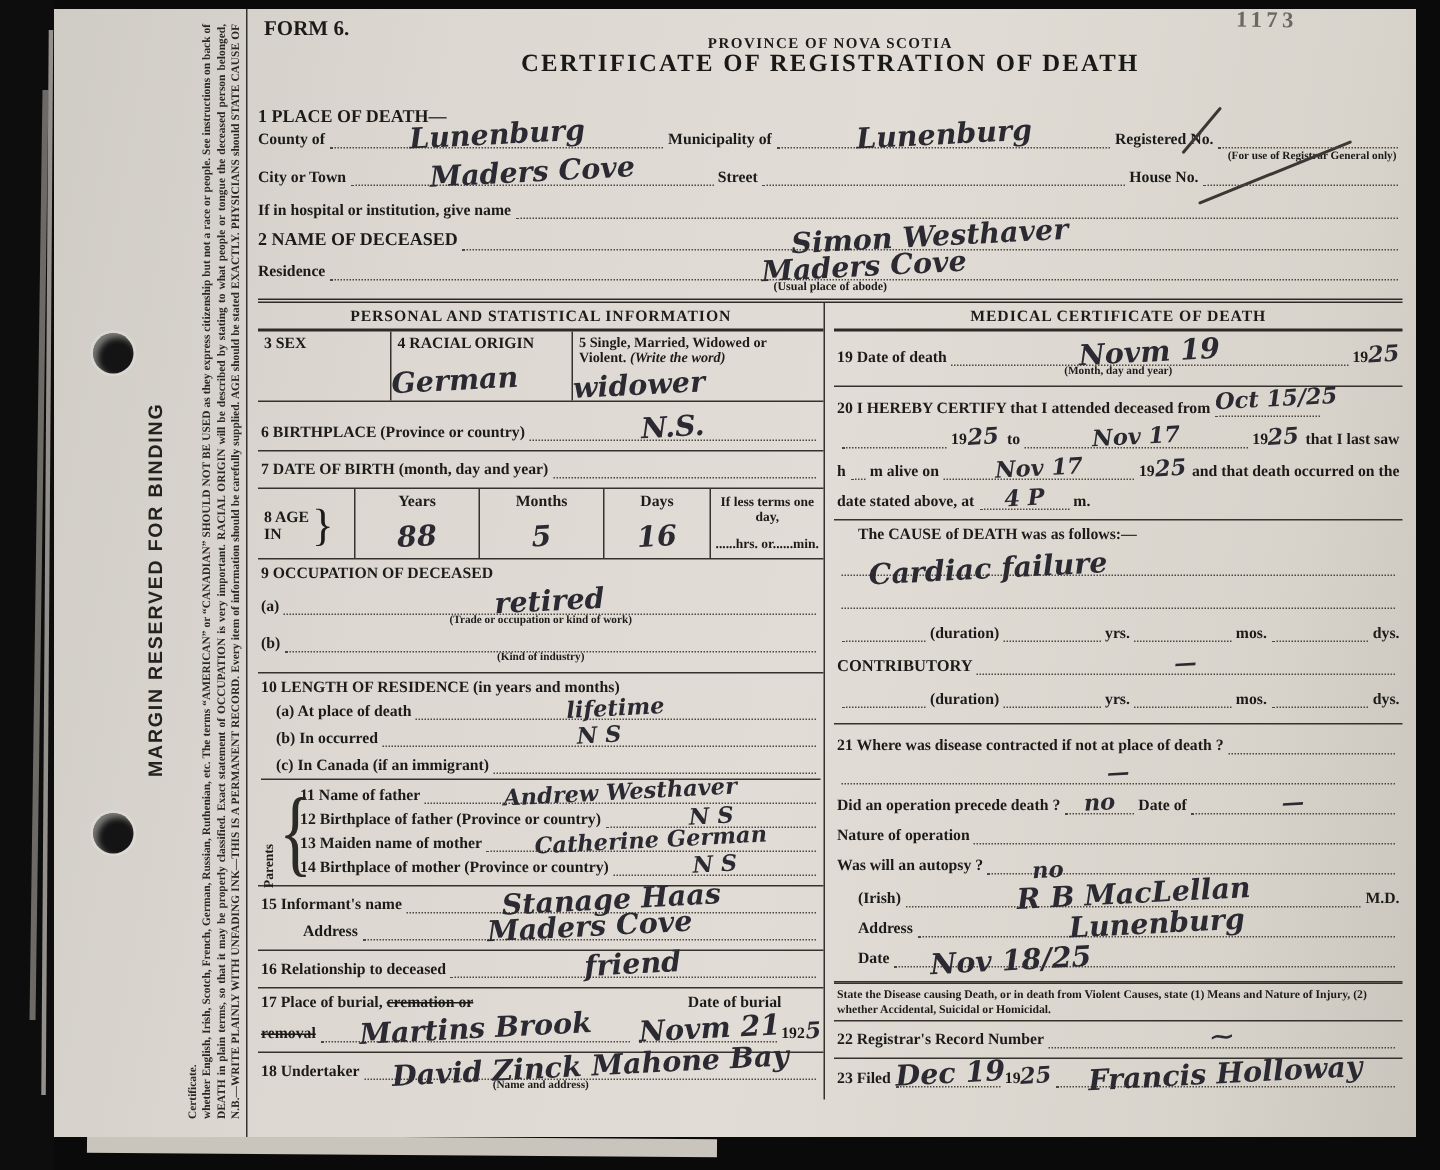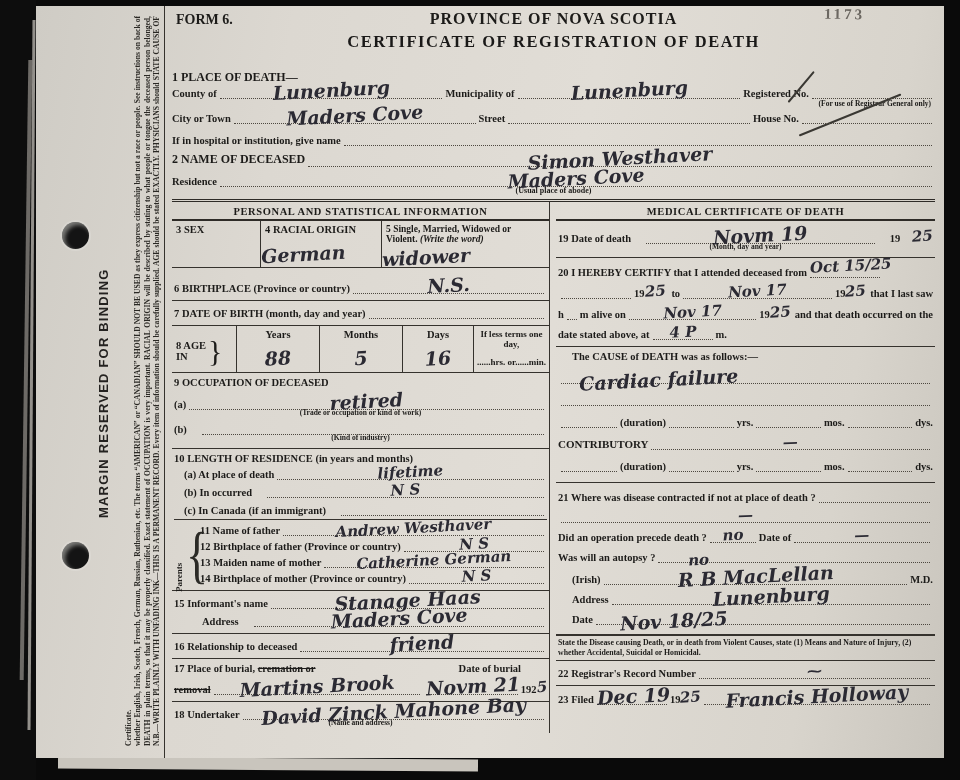--- a/index.html
+++ b/index.html
@@ -22,21 +22,21 @@
   .vtext{writing-mode:vertical-lr;transform:rotate(180deg);}
   .binding{position:absolute;left:60px;top:222px;height:330px;font-weight:700;font-size:13px;
     letter-spacing:1.2px;font-family:"Liberation Sans",sans-serif;color:#242220;text-align:center;}
   .nb{position:absolute;left:86px;top:10px;height:730px;width:40px;font-size:7.6px;line-height:9.6px;
     font-weight:700;color:#2a2824;text-align:justify;}
   
   .form{position:absolute;left:128px;top:0;right:3px;height:100%;padding:0 6px 0 8px;font-size:10.5px;}
   .notice{margin-top:32px;text-align:center;font-weight:700;font-size:9px;line-height:11px;color:#24221f;}
   .hdr-row{position:relative;height:20px;margin-top:4px;}
   .form-no{position:absolute;left:4px;top:2px;font-weight:700;font-size:14px;}
-  .province{position:absolute;left:0;right:0;top:0;text-align:center;font-weight:700;font-size:16px;letter-spacing:1px;}
+  .province{position:absolute;left:0;right:0;top:14px;text-align:center;font-weight:700;font-size:10px;letter-spacing:1px;}
   .stamp{position:absolute;right:70px;top:-4px;font-size:15px;letter-spacing:3px;color:#6b6761;font-weight:700;transform:rotate(1deg);}
   .title{text-align:center;font-weight:700;font-size:16.5px;letter-spacing:1.5px;margin-top:2px;color:#1a1918;}
   .pen{position:absolute;background:#3a3833;height:1.6px;border-radius:2px;}
   .pen1{right:36px;top:108px;width:110px;transform:rotate(-22deg);}
   .pen2{right:120px;top:80px;width:40px;transform:rotate(-50deg);}
   
   .rowline{display:flex;align-items:flex-end;}
   .lbl{font-weight:700;white-space:nowrap;}
   .dot{flex:1;border-bottom:1.2px dotted #4d4840;margin:0 3px;position:relative;height:13px;text-align:center;}
   .dot.fix{flex:none;}
@@ -67,21 +67,21 @@
   .r8 .cell{position:relative;border-right:1px solid #35322d;text-align:center;font-weight:700;padding-top:3px;}
   .r8 .cell:last-child{border-right:none;}
   .agelbl{width:64px;display:flex;align-items:center;}
   .agelbl .brace{font-size:30px;font-weight:400;margin-left:2px;}
   .subnote{text-align:center;font-size:7.5px;font-weight:700;margin-top:-2px;}
   .parents{display:flex;margin-top:3px;border-top:1px solid #35322d;padding-top:2px;}
   .pbrace{width:26px;position:relative;}
   .pword{position:absolute;left:0;top:14px;height:56px;font-weight:700;font-size:9px;writing-mode:vertical-lr;transform:rotate(180deg);}
   .brace2{position:absolute;left:12px;top:6px;font-size:46px;font-weight:400;color:#2b2a26;transform:scaleY(1.4);}
   .prows{flex:1;}
-  .mt2{margin-top:2px;}.mt4{margin-top:4px;gap:12px;}.mt6{margin-top:6px;}.mt8{margin-top:8px;}
+  .mt2{margin-top:2px;}.mt4{margin-top:4px;}.mt6{margin-top:6px;}.mt8{margin-top:8px;}
   .r17top{display:flex;justify-content:space-between;align-items:flex-end;}
   .durrow{display:flex;align-items:flex-end;font-weight:700;}
   .fineprint{font-size:7.8px;font-weight:700;line-height:9.5px;border-top:1.3px solid #35322d;padding:2px 2px 3px;}
 </style>
 </head>
 <body>
 
 <div class="scene">
   <div class="stack-edges">
     <div class="strip s1"></div>
@@ -456,20 +456,24 @@
               <span class="lbl">Did an operation precede death ?</span>
               <span class="dot fix" style="width:46px">
                   <i class="hw">no</i>
                 </span>
               <span class="lbl">Date of</span>
               <span class="dot">
                   <i class="hw">—</i>
                 </span>
             </div>
             <div class="rowline mt6">
+              <span class="lbl">Nature of operation</span>
+              <span class="dot"></span>
+            </div>
+            <div class="rowline mt6">
               <span class="lbl">Was will an autopsy ?</span>
               <span class="dot">
                   <i class="hw" style="text-align:left;padding-left:30px">no</i>
                 </span>
             </div>
             <div class="rowline mt8" style="padding-left:14px">
               <span class="lbl">(Irish)</span>
               <span class="dot">
                   <i class="hw hw-lg">R B MacLellan</i>
                 </span>

